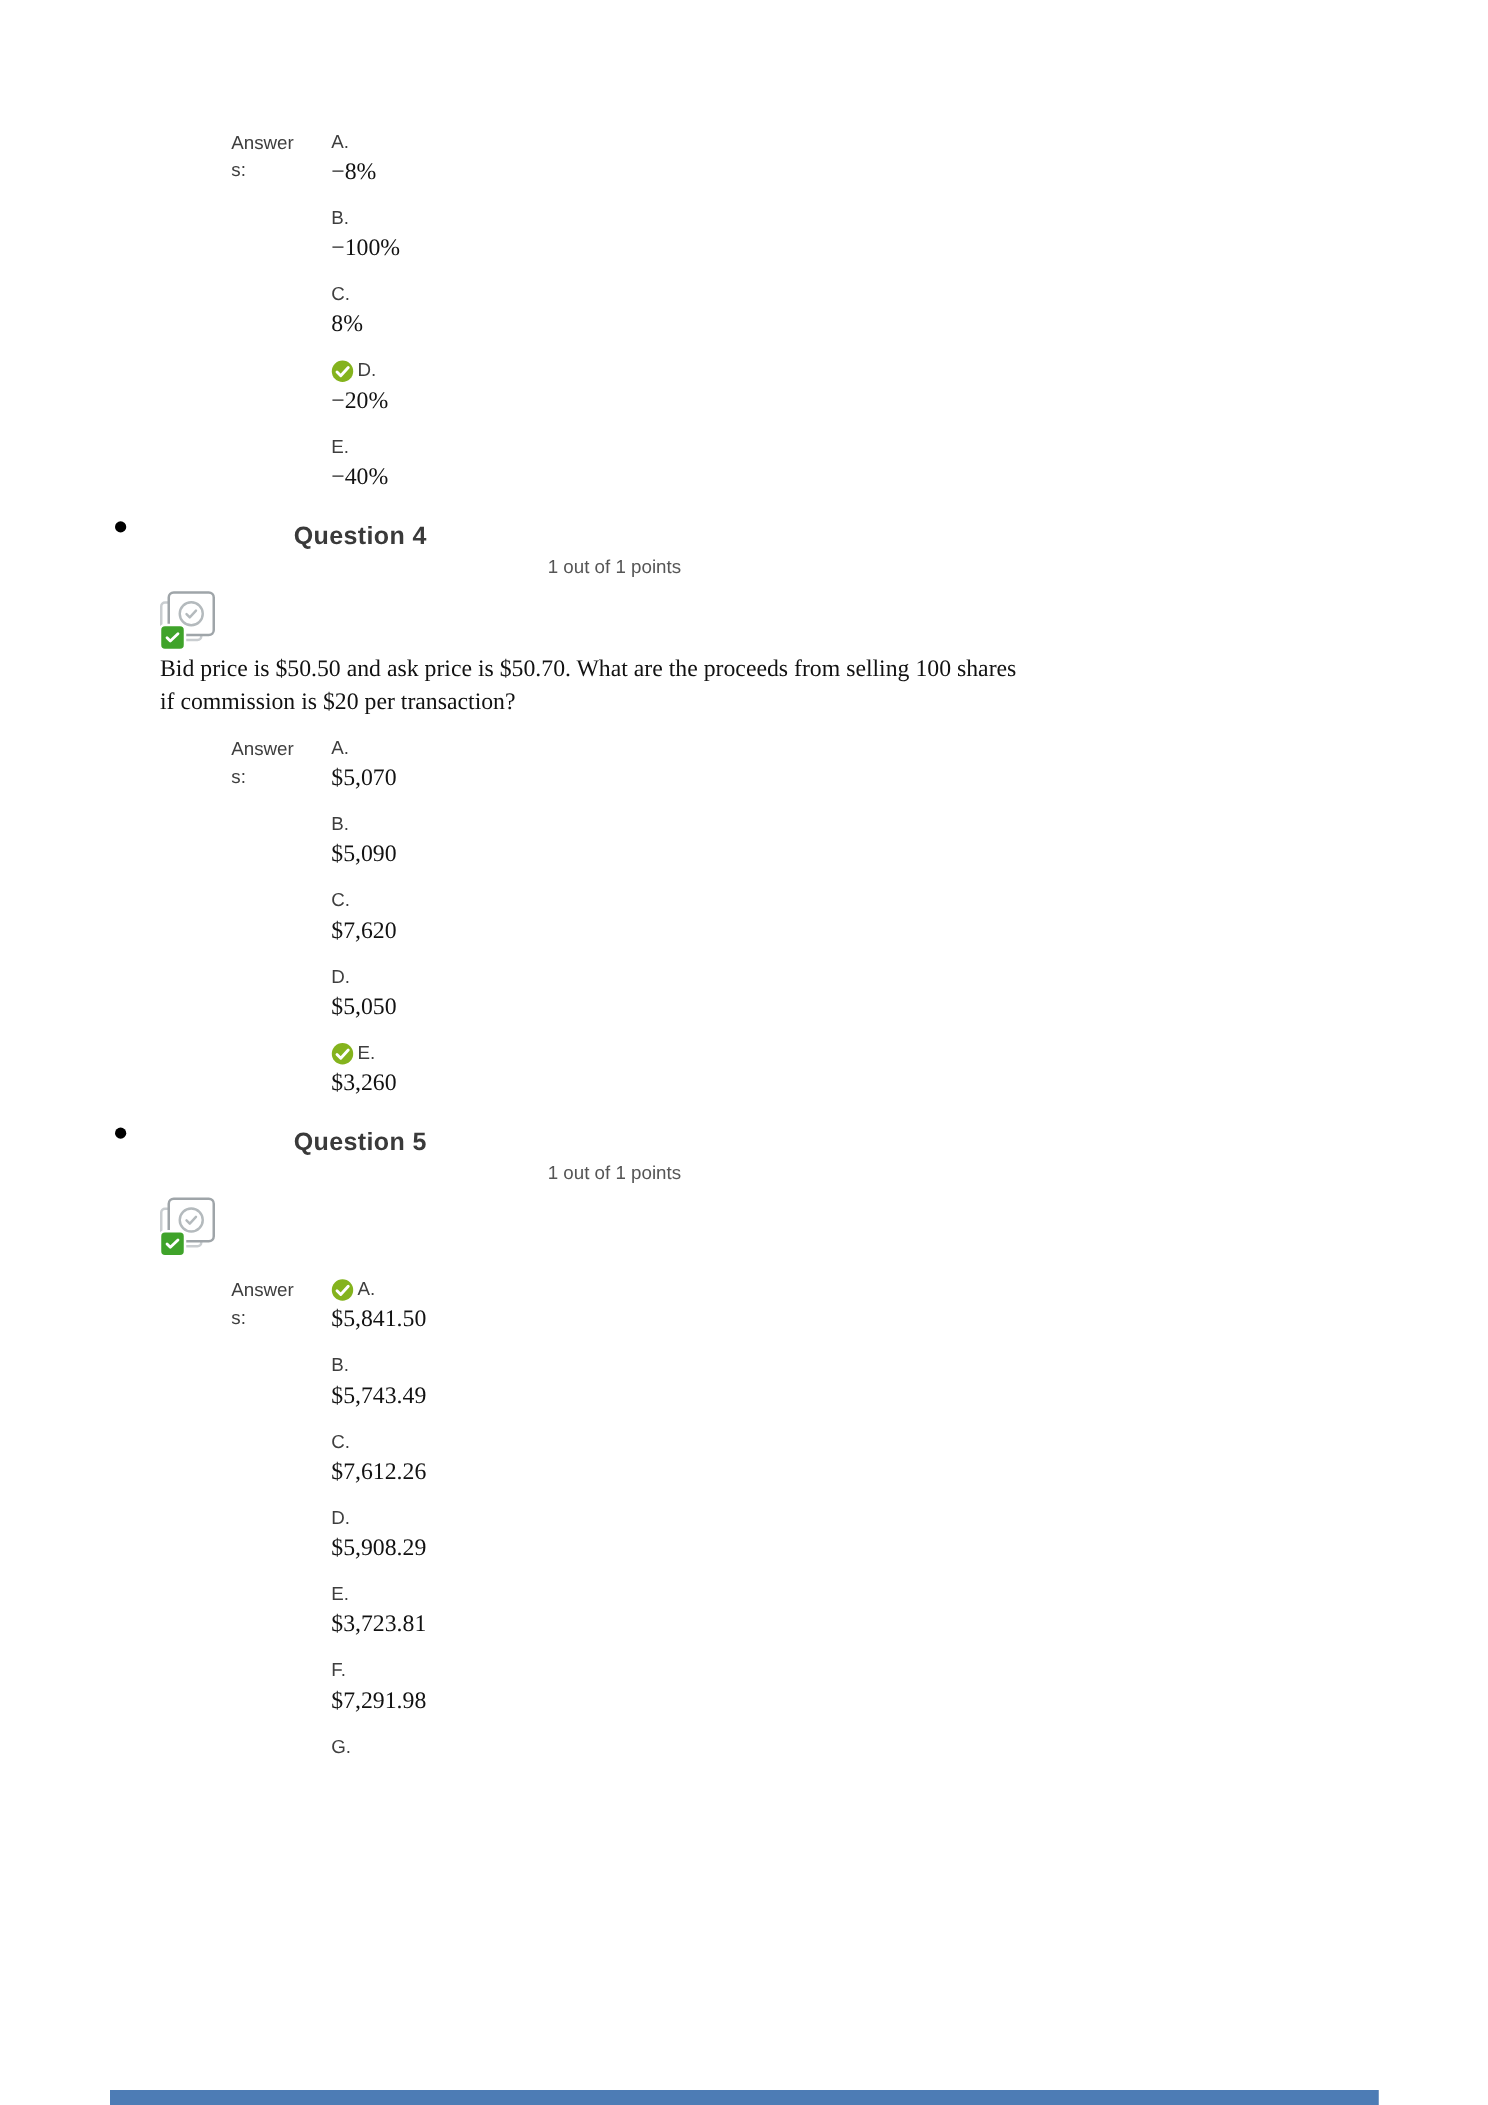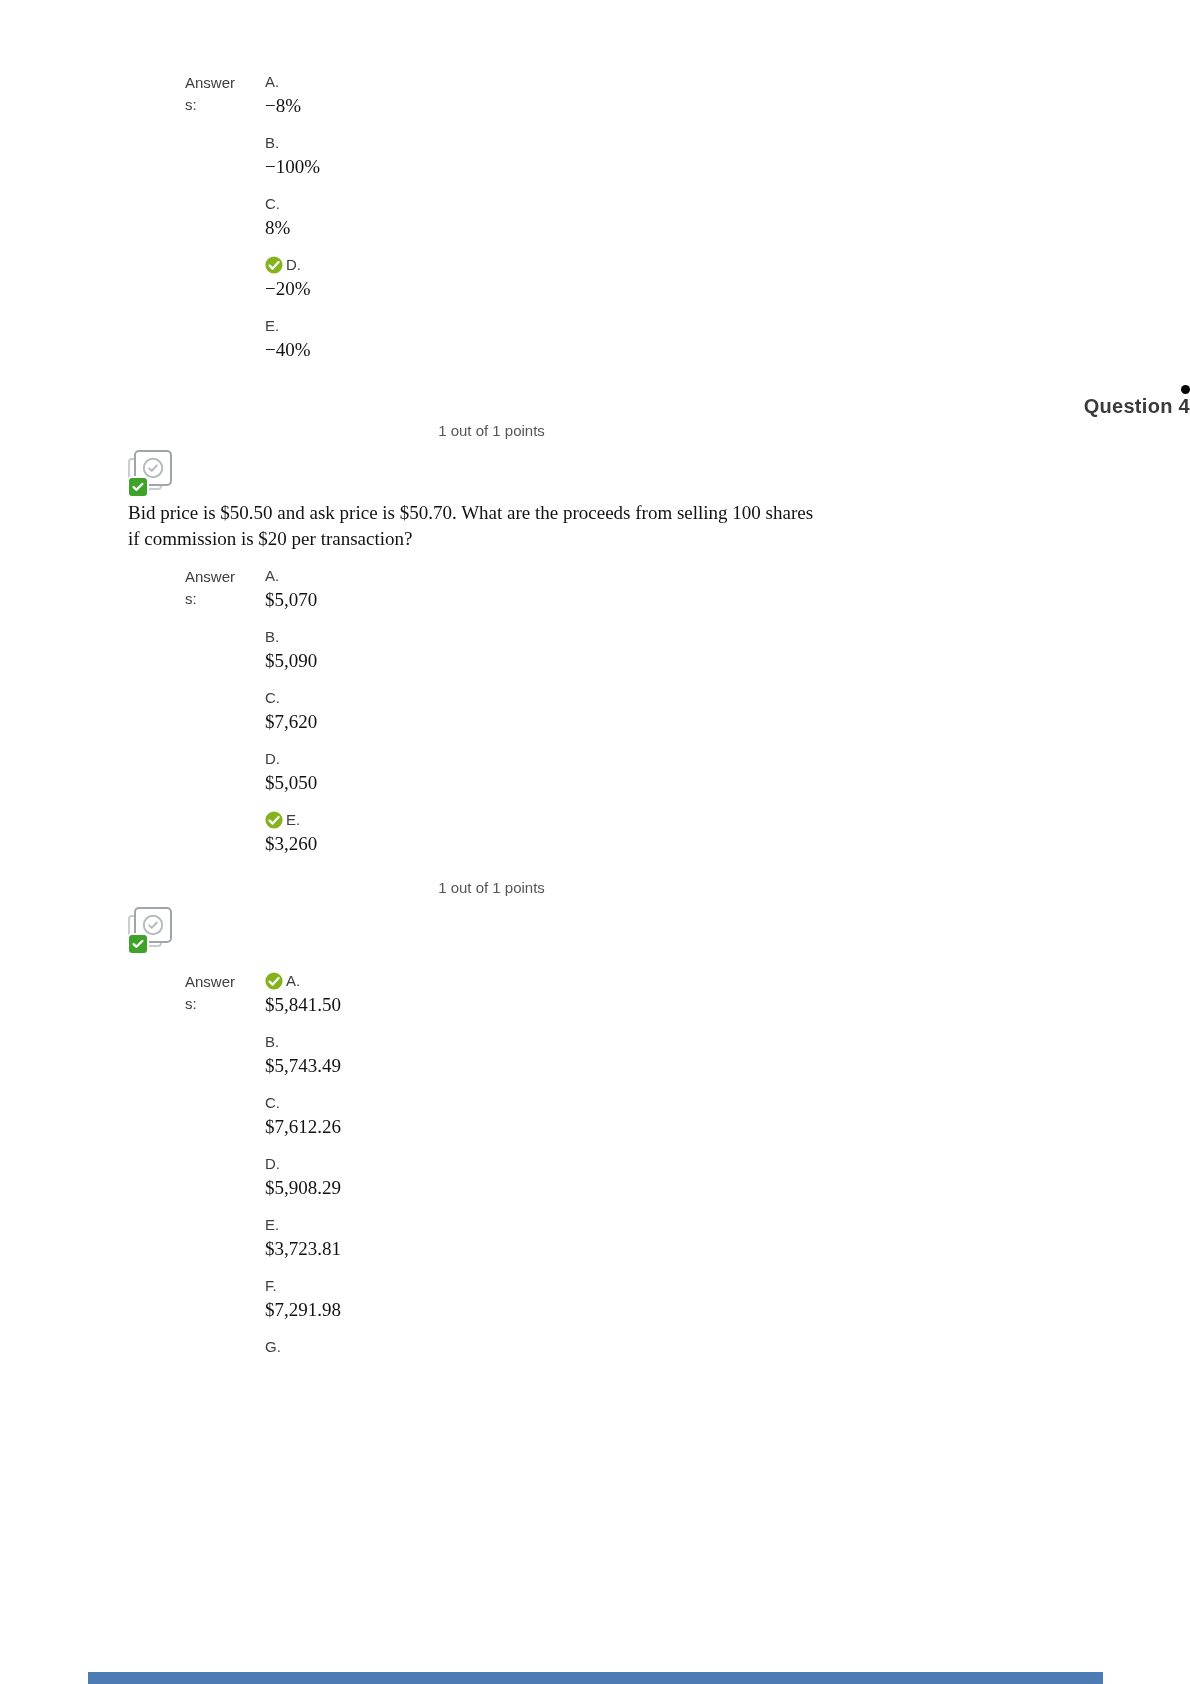--- a/index.html
+++ b/index.html
@@ -6,21 +6,21 @@
   html, body { margin: 0; padding: 0; }
   body {
     width: 1190px;
     height: 1684px;
     position: relative;
     overflow: hidden;
     background: #ffffff;
     font-family: "Liberation Sans", sans-serif;
     color: #222222;
   }
-  .content { padding-top: 72px; }
+  .content { padding-top: 104px; }
 
   
   .answers-row { display: flex; align-items: flex-start; margin-left: 185px; }
   .answers-label {
     width: 54px;
     margin-right: 26px;
     font-size: 15px;
     line-height: 22px;
     color: #3e3e3e;
     word-break: break-all;
@@ -40,21 +40,21 @@
     font-size: 19px;
     line-height: 22px;
     color: #121212;
     min-height: 22px;
   }
   .check-icon { display: inline-flex; width: 18px; height: 18px; margin-right: 1px; }
   .check-bg { fill: var(--accent-green, #84b31d); }
 
   
   .question-section { margin-top: 8px; }
-  .q-heading-row { display: flex; align-items: flex-end; flex-direction: column; }
+  .q-heading-row { display: flex; align-items: flex-start; }
   .bullet {
     width: 9px; height: 9px; border-radius: 50%;
     background: #000; margin-left: 92px; flex: 0 0 9px;
   }
   .q-title {
     margin: 0 0 0 134px;
     font-size: 20px;
     font-weight: 700;
     color: #3a3a3a;
     letter-spacing: 0.3px;
@@ -232,20 +232,24 @@
             <span>E.</span>
           </div>
           <div class="option-value">$3,260</div>
         </div>
 
       </div>
     </div>
   </section>
 
   <section class="question-section">
+    <div class="q-heading-row">
+      <span class="bullet"></span>
+      <h2 class="q-title">Question 5</h2>
+    </div>
     <div class="points">1 out of 1 points</div>
     <div class="q-body">
       <span class="q-icon">
         <span class="q-icon-sheet-back"></span>
         <span class="q-icon-sheet">
           <svg viewBox="0 0 24 24" width="26" height="26" aria-hidden="true">
             <circle cx="12" cy="12" r="8.5" fill="none" stroke="#b4babd" stroke-width="1.8"></circle>
             <path d="M8.5 12.3 l2.4 2.4 4.6 -5" fill="none" stroke="#b4babd" stroke-width="1.8" stroke-linecap="round" stroke-linejoin="round"></path>
           </svg>
         </span>

